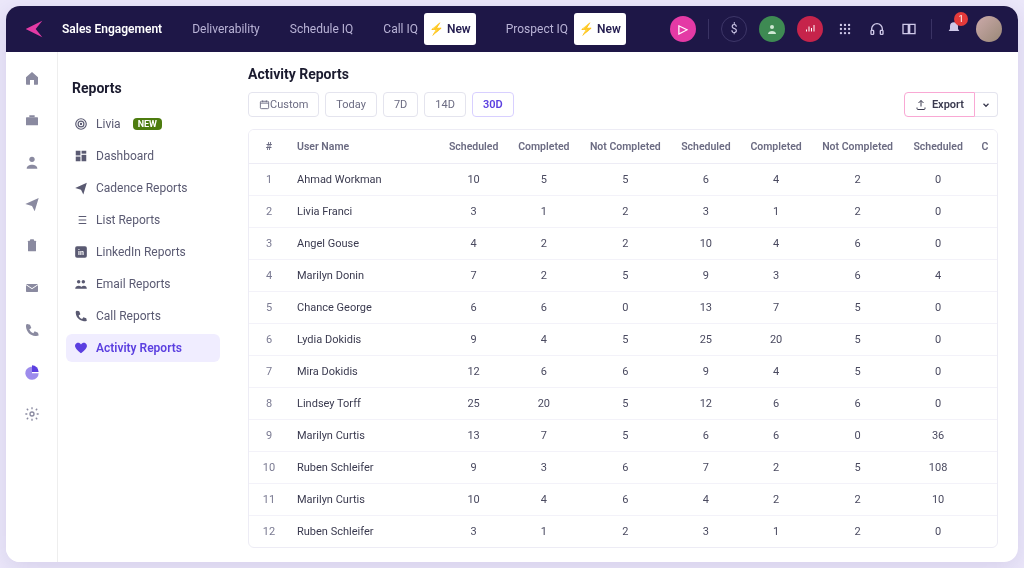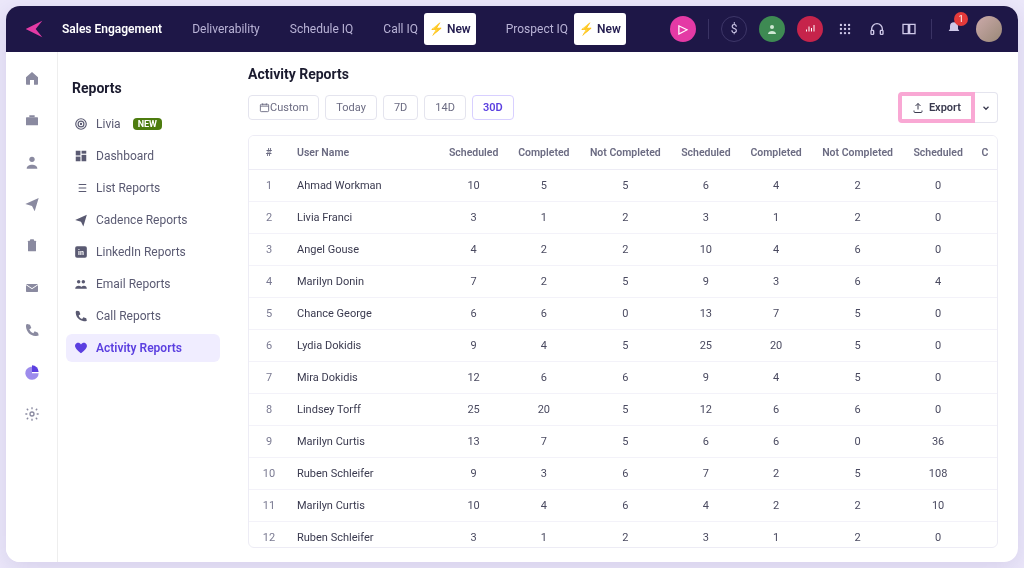--- a/index.html
+++ b/index.html
@@ -35,21 +35,21 @@
 .pill-new { background:#4d7c0f; color:#fff; font-size:9px; font-weight:700; padding:1px 5px; border-radius:4px; margin-left:4px; }
 
 .main { flex:1; display:flex; flex-direction:column; overflow:hidden; }
 .main-header { padding:14px 20px 10px; }
 .main-header h3 { font-size:14px; font-weight:700; color:#1b1b2f; }
 .toolbar { padding:0 20px 12px; display:flex; align-items:center; justify-content:space-between; }
 .range { display:flex; gap:6px; }
 .range-btn { border:1px solid #e4e4ee; background:#fff; color:#6b6b82; font-size:11px; padding:5px 10px; border-radius:4px; cursor:pointer; display:flex; align-items:center; }
 .range-btn.active { color:#5b3fe0; border-color:#d8d0ff; background:#fff; font-weight:600; }
 .export-wrap { display:flex; }
-.export-btn { border:4px solid #f9a8d4; background:#fff; color:#3a3a4f; font-size:11px; font-weight:600; padding:5px 10px; border-radius:4px 0 0 4px; cursor:pointer; display:flex; align-items:center; gap:5px; }
+.export-btn { border:1px solid #f9a8d4; background:#fff; color:#3a3a4f; font-size:11px; font-weight:600; padding:5px 10px; border-radius:4px 0 0 4px; cursor:pointer; display:flex; align-items:center; gap:5px; }
 .export-caret { border:1px solid #e4e4ee; border-left:none; background:#fff; color:#3a3a4f; padding:5px 6px; border-radius:0 4px 4px 0; cursor:pointer; }
 
 .table-wrap { flex:1; margin:0 20px 14px; border:1px solid #edecf5; border-radius:6px; overflow:auto; }
 table { border-collapse:collapse; width:100%; font-size:11px; color:#4a4a60; }
 thead th { position:sticky; top:0; background:#fff; font-weight:600; color:#6b6b82; padding:10px 8px; text-align:center; border-bottom:1px solid #edecf5; }
 thead tr.grp th { font-weight:700; color:#1b1b2f; padding-bottom:6px; }
 thead tr.cols th { font-size:10.5px; }
 tbody td { padding:9px 8px; border-bottom:1px solid #f3f2f9; text-align:center; }
 tbody td.idx { width:40px; color:#7a7a92; }
 tbody td.name { text-align:left; width:150px; color:#3a3a4f; }
@@ -214,33 +214,33 @@
                 <rect x="3" y="3" width="8" height="8"></rect>
                 <rect x="13" y="3" width="8" height="5"></rect>
                 <rect x="13" y="10" width="8" height="11"></rect>
                 <rect x="3" y="13" width="8" height="8"></rect>
               </svg>
             </span>
             <span>Dashboard</span>
           </li>
           <li class="side-item">
             <span class="si-icon">
+              <svg width="14" height="14" viewBox="0 0 24 24" fill="currentColor">
+                <path d="M2 12l20-9-6 20-4-8z"></path>
+              </svg>
+            </span>
+            <span>Cadence Reports</span>
+          </li>
+          <li class="side-item">
+            <span class="si-icon">
               <svg width="14" height="14" viewBox="0 0 24 24" fill="none" stroke="currentColor" stroke-width="2">
                 <path d="M8 6h13M8 12h13M8 18h13M3 6h.01M3 12h.01M3 18h.01"></path>
               </svg>
             </span>
             <span>List Reports</span>
-          </li>
-          <li class="side-item">
-            <span class="si-icon">
-              <svg width="14" height="14" viewBox="0 0 24 24" fill="currentColor">
-                <path d="M2 12l20-9-6 20-4-8z"></path>
-              </svg>
-            </span>
-            <span>Cadence Reports</span>
           </li>
           <li class="side-item">
             <span class="si-icon">
               <svg width="14" height="14" viewBox="0 0 24 24" fill="currentColor">
                 <rect x="2" y="2" width="20" height="20" rx="3"></rect>
                 <text x="12" y="17" font-size="12" text-anchor="middle" fill="#fff" font-weight="700">in</text>
               </svg>
             </span>
             <span>LinkedIn Reports</span>
           </li>

